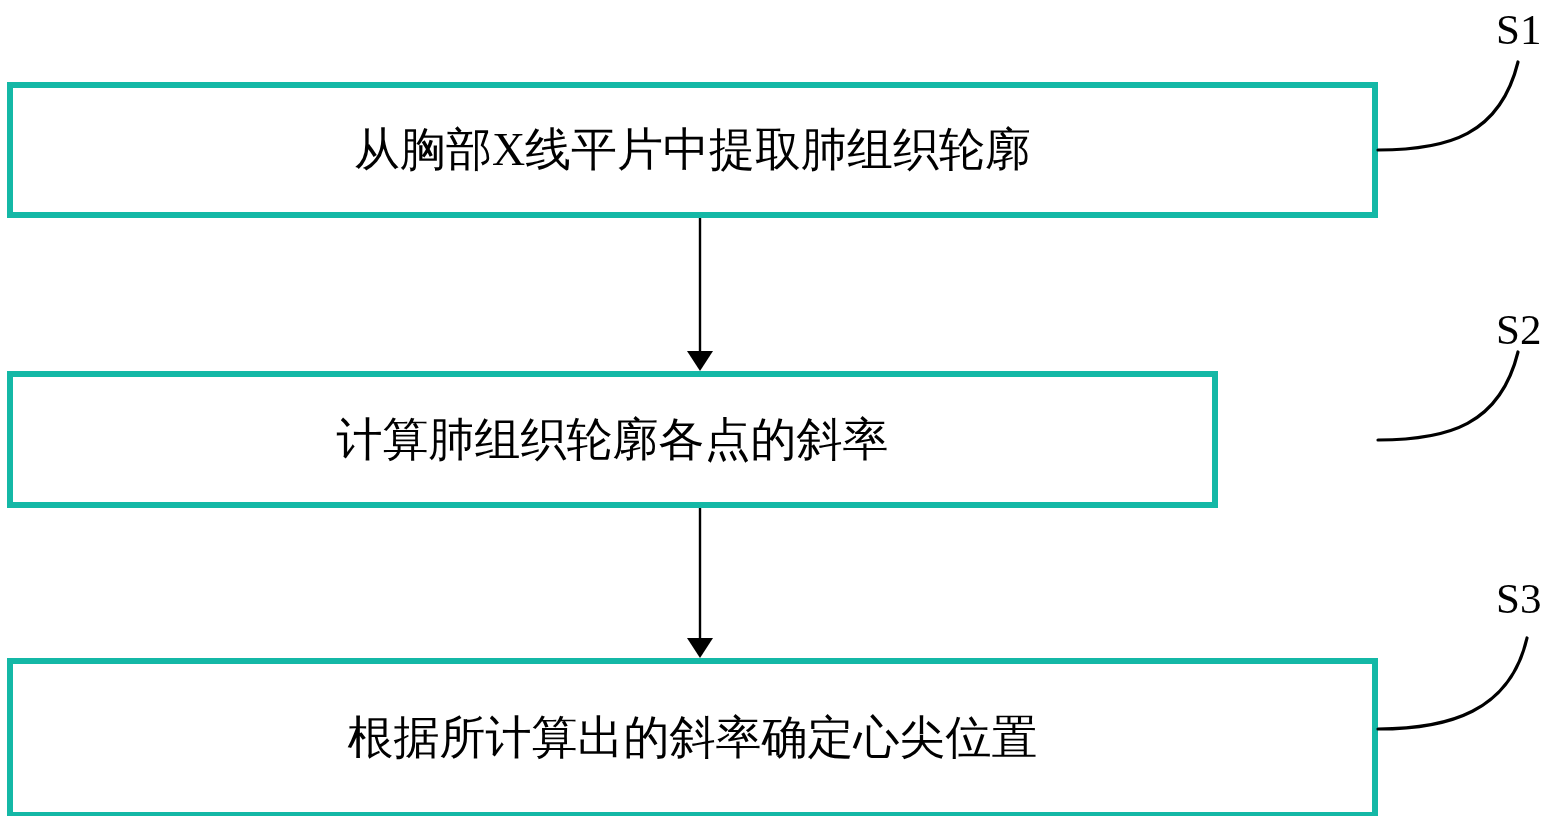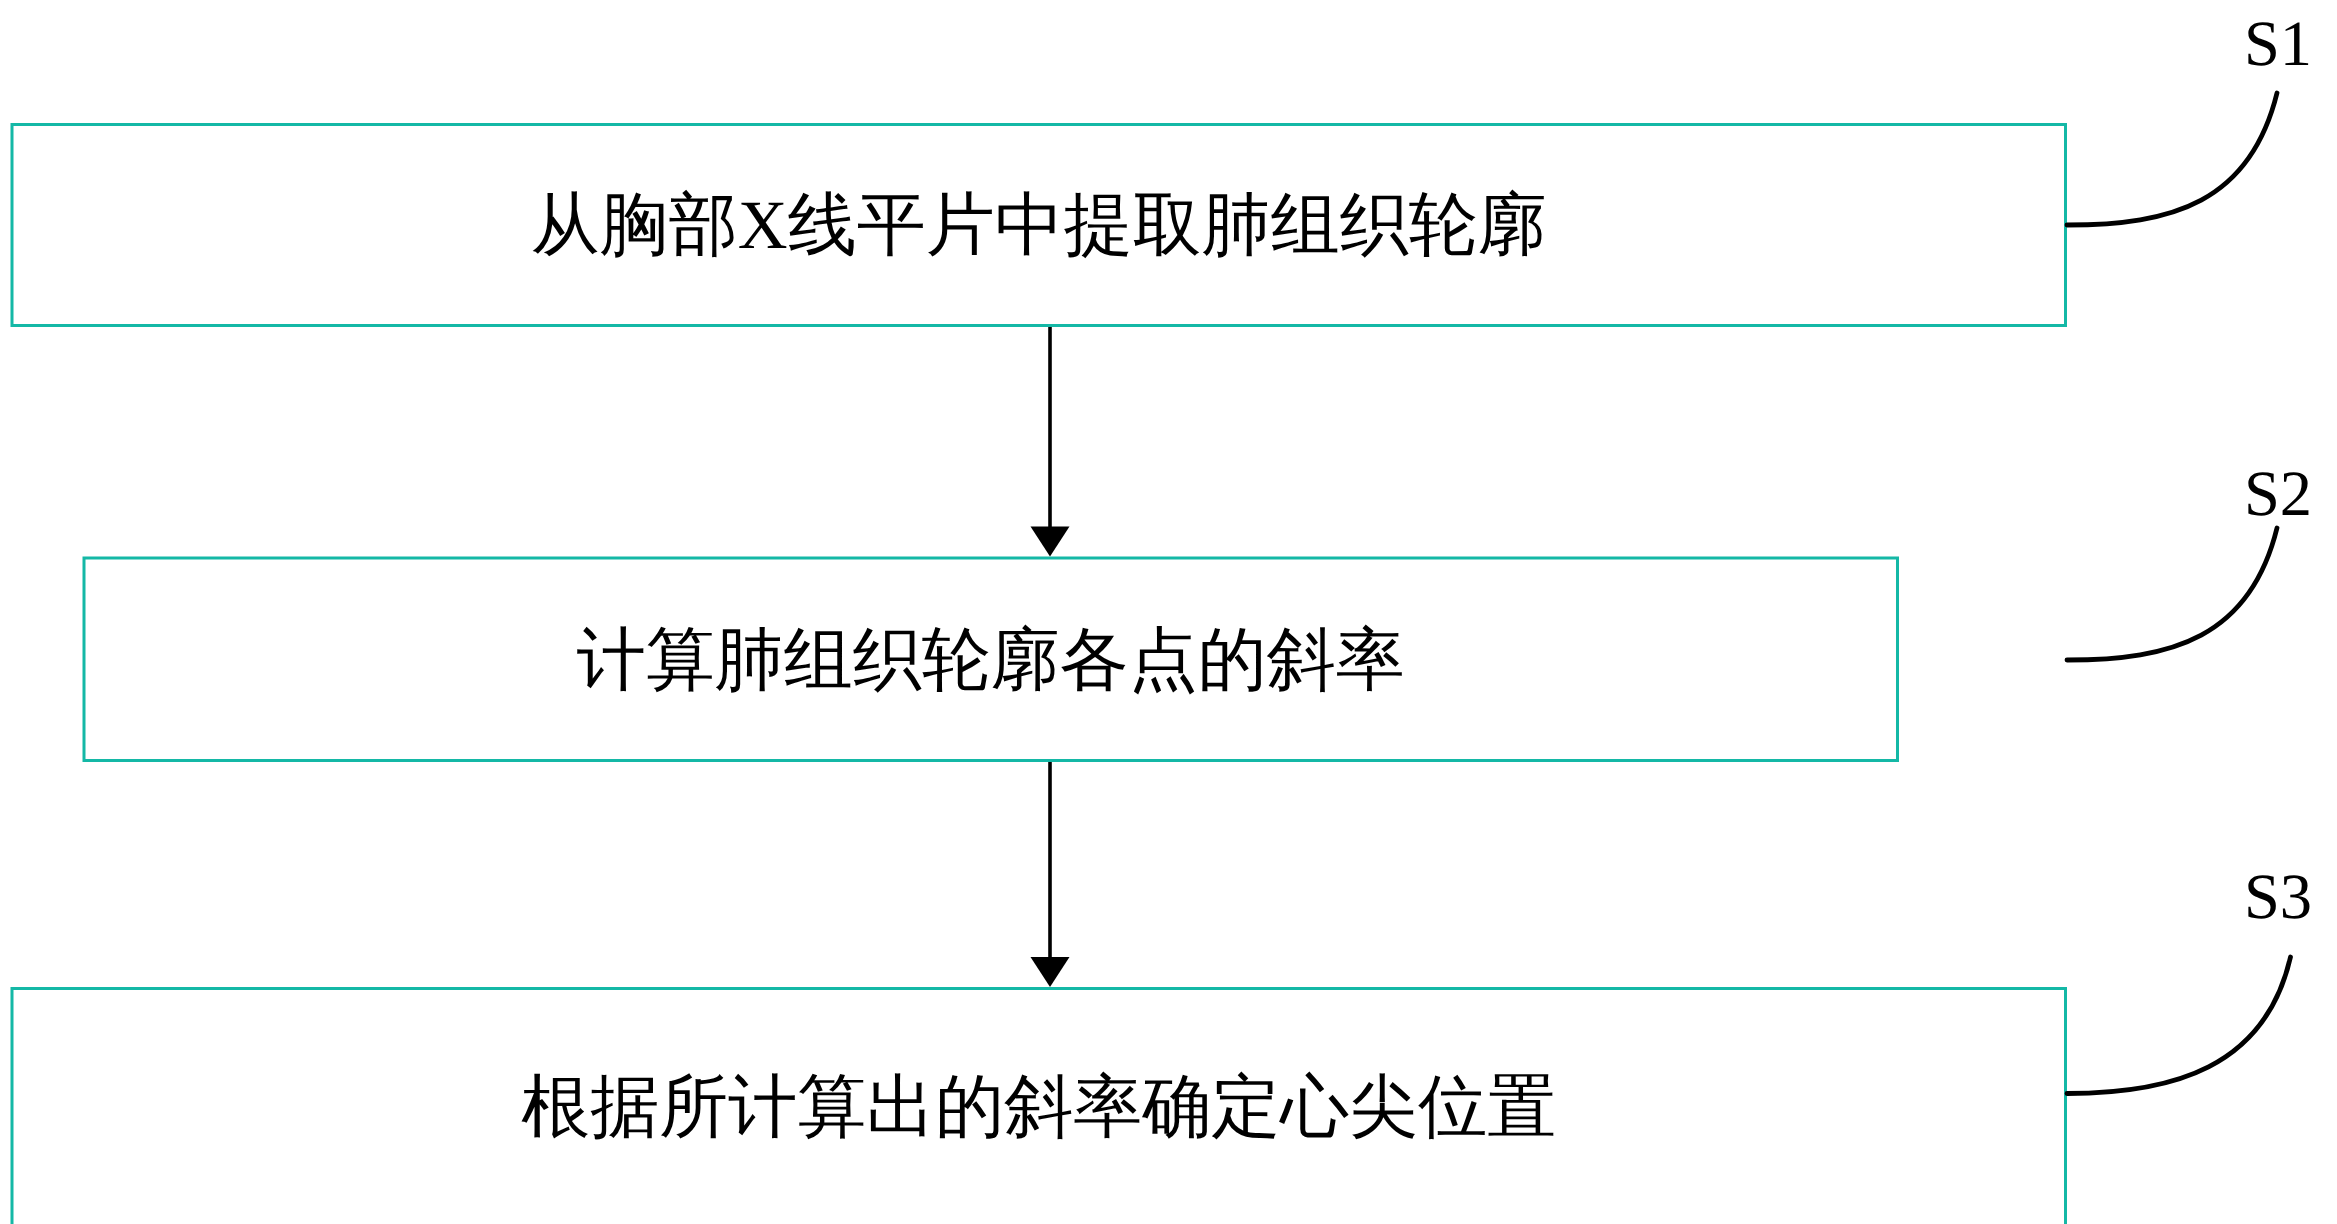--- a/index.html
+++ b/index.html
@@ -14,36 +14,36 @@
     position: relative;
     width: 1558px;
     height: 816px;
     background: #ffffff;
     overflow: hidden;
   }
   
   .flow-box {
     position: absolute;
     box-sizing: border-box;
-    border: 2px solid #14b8a6;
+    border: 6px solid #14b8a6;
     background: #ffffff;
     display: flex;
     align-items: center;
     justify-content: center;
   }
   .flow-box-label {
     font-family: "Liberation Serif", "DejaVu Serif", serif;
     font-size: 46px;
     line-height: 1;
     color: #000000;
     letter-spacing: 0px;
     white-space: nowrap;
   }
   #box-1 { left: 7px;  top: 82px;  width: 1371px; height: 136px; }
-  #box-2 { left: 7px;  top: 371px; width: 1211px; height: 137px; margin-left: 48px; }
+  #box-2 { left: 7px;  top: 371px; width: 1211px; height: 137px; }
   #box-3 { left: 7px;  top: 658px; width: 1371px; height: 160px; }
 
   
   #connectors, #leaders {
     position: absolute;
     left: 0;
     top: 0;
     width: 1558px;
     height: 816px;
     pointer-events: none;

